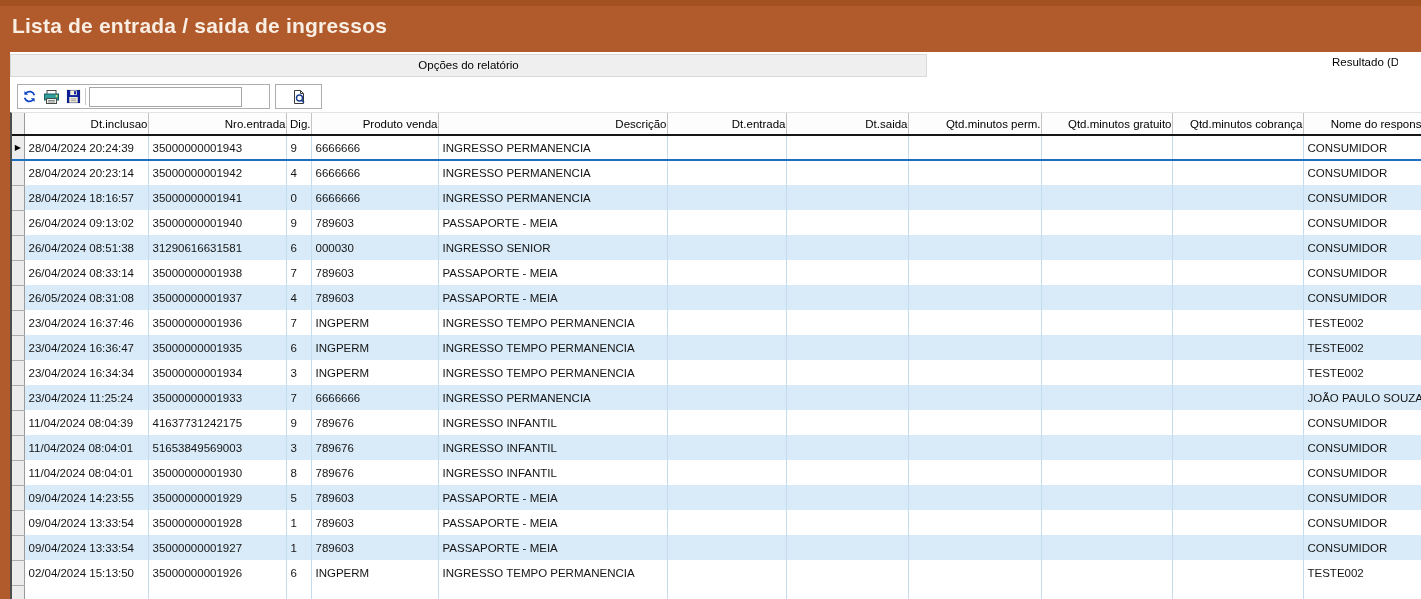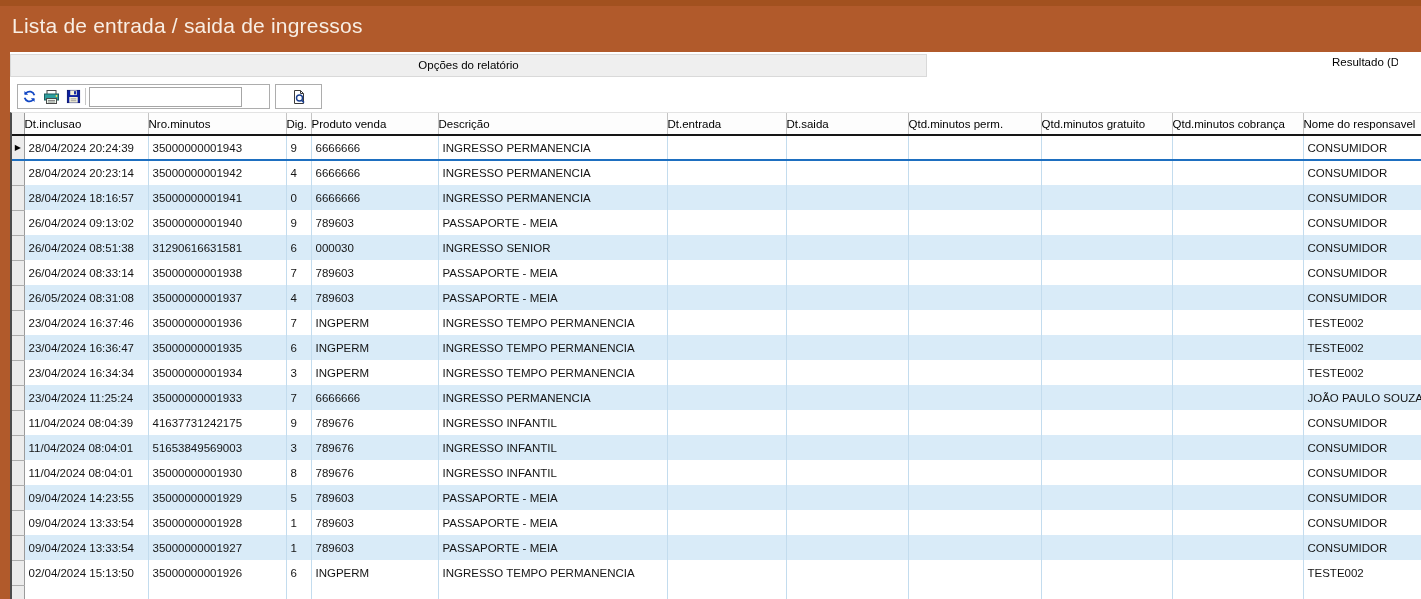--- a/index.html
+++ b/index.html
@@ -4,21 +4,21 @@
 <style>
   * { margin:0; padding:0; box-sizing:border-box; }
   html,body { width:1421px; height:599px; overflow:hidden; background:#fff;
               font-family:"Liberation Sans", sans-serif; }
   #stage { position:relative; width:1421px; height:599px; overflow:hidden; background:#fff; }
 
   
   #titlebar { position:absolute; left:0; top:0; width:1421px; height:52px;
               background:linear-gradient(#a2511f 0px,#a2511f 6px,#b15a2b 6px);
               display:flex; align-items:center; }
-  #titlebar .title { color:#f8eee4; font-size:21px; font-weight:400; padding-left:12px; letter-spacing:.2px; }
+  #titlebar .title { color:#f8eee4; font-size:21px; font-weight:700; padding-left:12px; letter-spacing:.2px; }
 
   
   #left-strip { position:absolute; left:0; top:52px; width:10px; height:547px; background:#b15a2b; }
 
   
   #tabbar { position:absolute; left:10px; top:52px; width:1388px; height:25px; background:#fff; overflow:hidden;padding-left:30px; }
   .tab-inactive { position:absolute; left:0; top:2px; width:917px; height:23px;
                   background:#efefef; border:1px solid #d9d9d9;
                   font-size:11.5px; color:#000; text-align:center; line-height:21px; }
   .tab-active { position:absolute; left:920px; top:0; width:491px; height:25px; background:#fff; }
@@ -33,21 +33,21 @@
   .tbtn { width:22px; height:21px; display:flex; align-items:center; justify-content:center; cursor:default; }
   .tsep { width:1px; height:17px; background:#c7c7c7; margin:0 3px 0 1px; }
   #find-input { width:153px; height:20px; border:1px solid #a6a6a6; font-size:11.5px; padding:0 4px;
                 font-family:"Liberation Sans", sans-serif; outline:none; }
 
   
   #grid { position:absolute; left:10px; top:112px; width:1411px; height:487px; overflow:hidden;
           border-left:2px solid #4c4c4c; border-top:1px solid #e3e3e3; background:#fff; }
   table { border-collapse:collapse; table-layout:fixed; width:1431px; }
   th, td { overflow:hidden; white-space:nowrap; font-weight:normal; }
-  thead th { height:22px; font-size:11.5px; color:#000; background:#fdfdfd; text-align:left;
+  thead th { height:22px; font-size:11.5px; color:#000; background:#fdfdfd; text-align:right;
              border-right:1px solid #c4c4c4; border-bottom:2px solid #161616; }
   thead th.ind { background:#f0f0f0; border-right:1px solid #9b9b9b; }
   tbody td { height:25px; font-size:11.5px; color:#141414; background:#fff;
              border-right:1px solid #c3dcee; padding:0 4px; }
   tbody td.ind { background:#ececec; border-right:1px solid #9b9b9b; border-bottom:1px solid #adadad;
                  padding:0; text-align:center; font-size:8px; color:#000; }
   tr.stripe td { background:#d9ebf8; }
   tr.stripe td.ind { background:#ececec; }
   tr.selected td { border-bottom:2px solid #1e6fc0; }
   td.al-r { text-align:left; padding-right:9px; }
@@ -129,21 +129,21 @@
           <col style="width:122px">
         <col style="width:133px">
           <col style="width:131px">
           <col style="width:131px">
           <col style="width:140px">
       </colgroup>
       <thead>
         <tr>
           <th class="ind"></th>
         <th>Dt.inclusao</th>
-            <th>Nro.minutos</th>
+            <th>Nro.entrada</th>
             <th>Dig.</th>
             <th>Produto venda</th>
             <th>Descrição</th>
             <th>Dt.entrada</th>
             <th>Dt.saida</th>
             <th>Qtd.minutos perm.</th>
             <th>Qtd.minutos gratuito</th>
             <th>Qtd.minutos cobrança</th>
             <th>Nome do responsavel</th>
           </tr>

